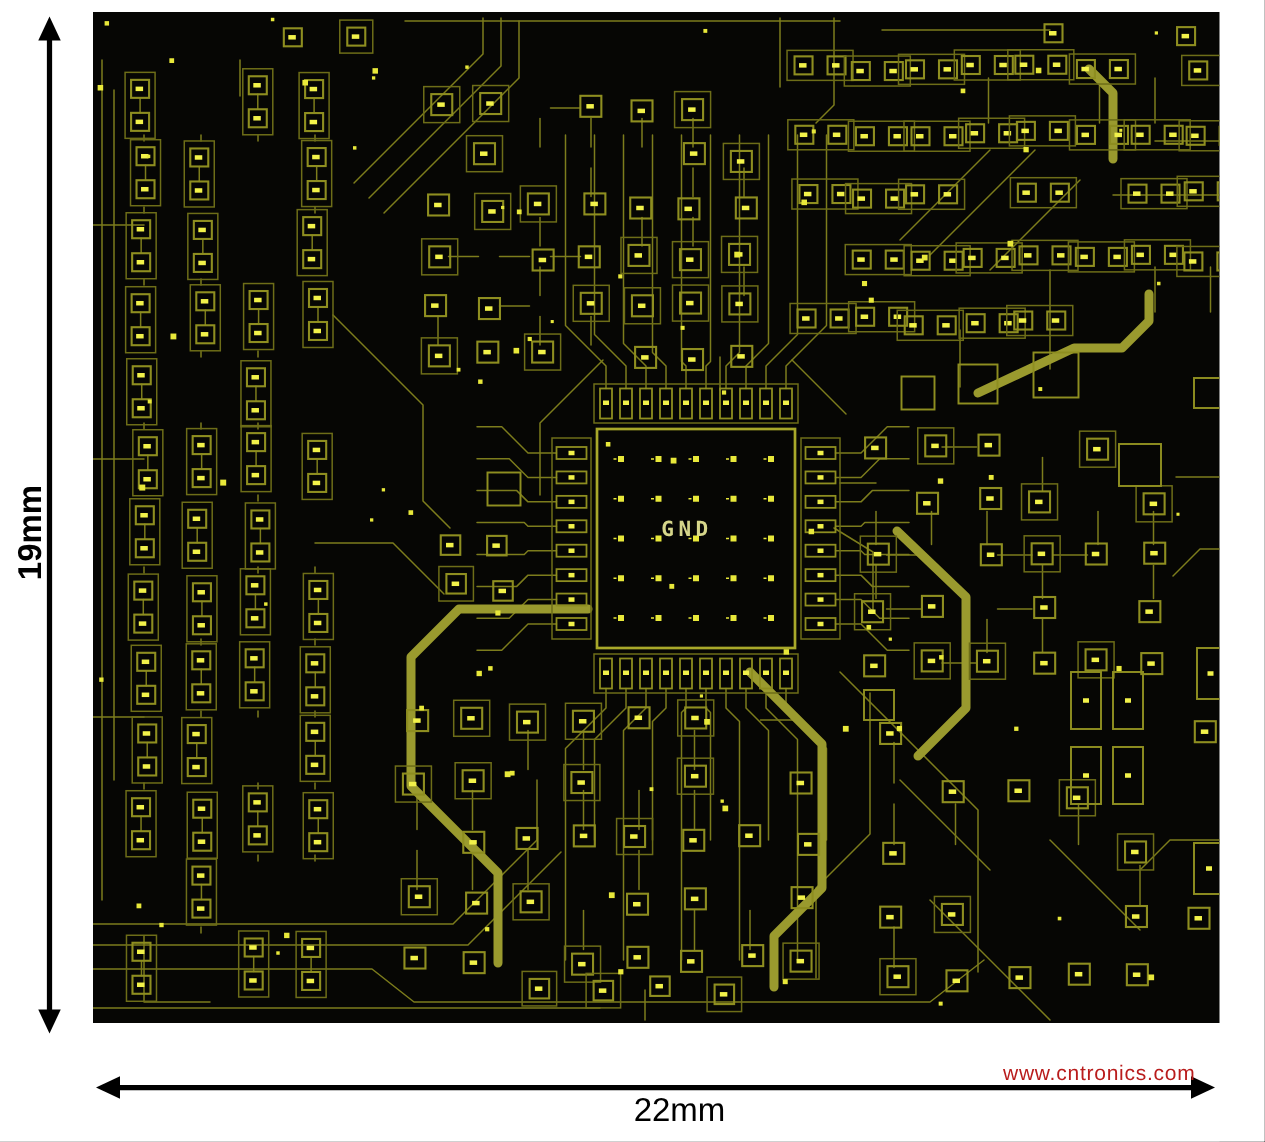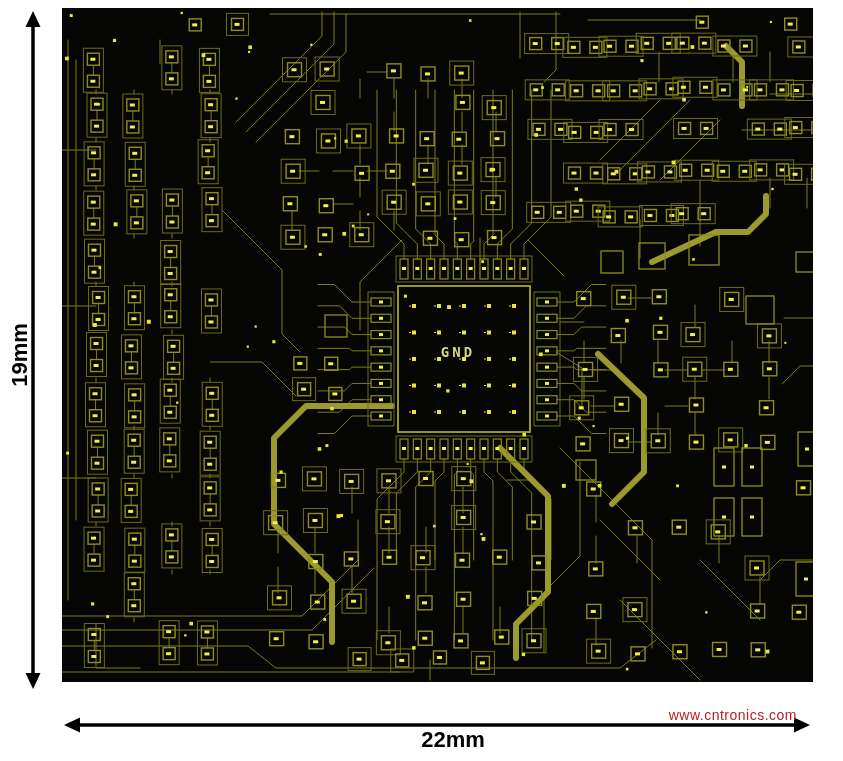--- a/index.html
+++ b/index.html
@@ -2,21 +2,21 @@
 <html><head>
 <meta charset="utf-8">
 <style>
   html,body{margin:0;padding:0;background:#fff;}
   .canvas{position:relative;width:813px;height:761px;background:#ffffff;
           font-family:"Liberation Sans",sans-serif;overflow:hidden;}
   .canvas svg{position:absolute;left:0;top:0;}
   .vlabel{position:absolute;left:-18px;top:342px;width:76px;text-align:center;
           transform:rotate(-90deg);font-size:22px;font-weight:bold;color:#000;}
   .hlabel{position:absolute;left:392px;top:727px;width:122px;text-align:center;
-          font-size:22px;font-weight:bold;color:#000;}
+          font-size:22px;font-weight:normal;color:#000;}
   .watermark{position:absolute;right:16px;top:707px;font-size:14px;
              color:#b91c1c;letter-spacing:.5px;}
 </style>
 </head>
 <body>
 
 <div class="canvas">
 
   <svg id="board-svg" width="843" height="761" viewBox="0 0 843 761">
     <g id="gen">

